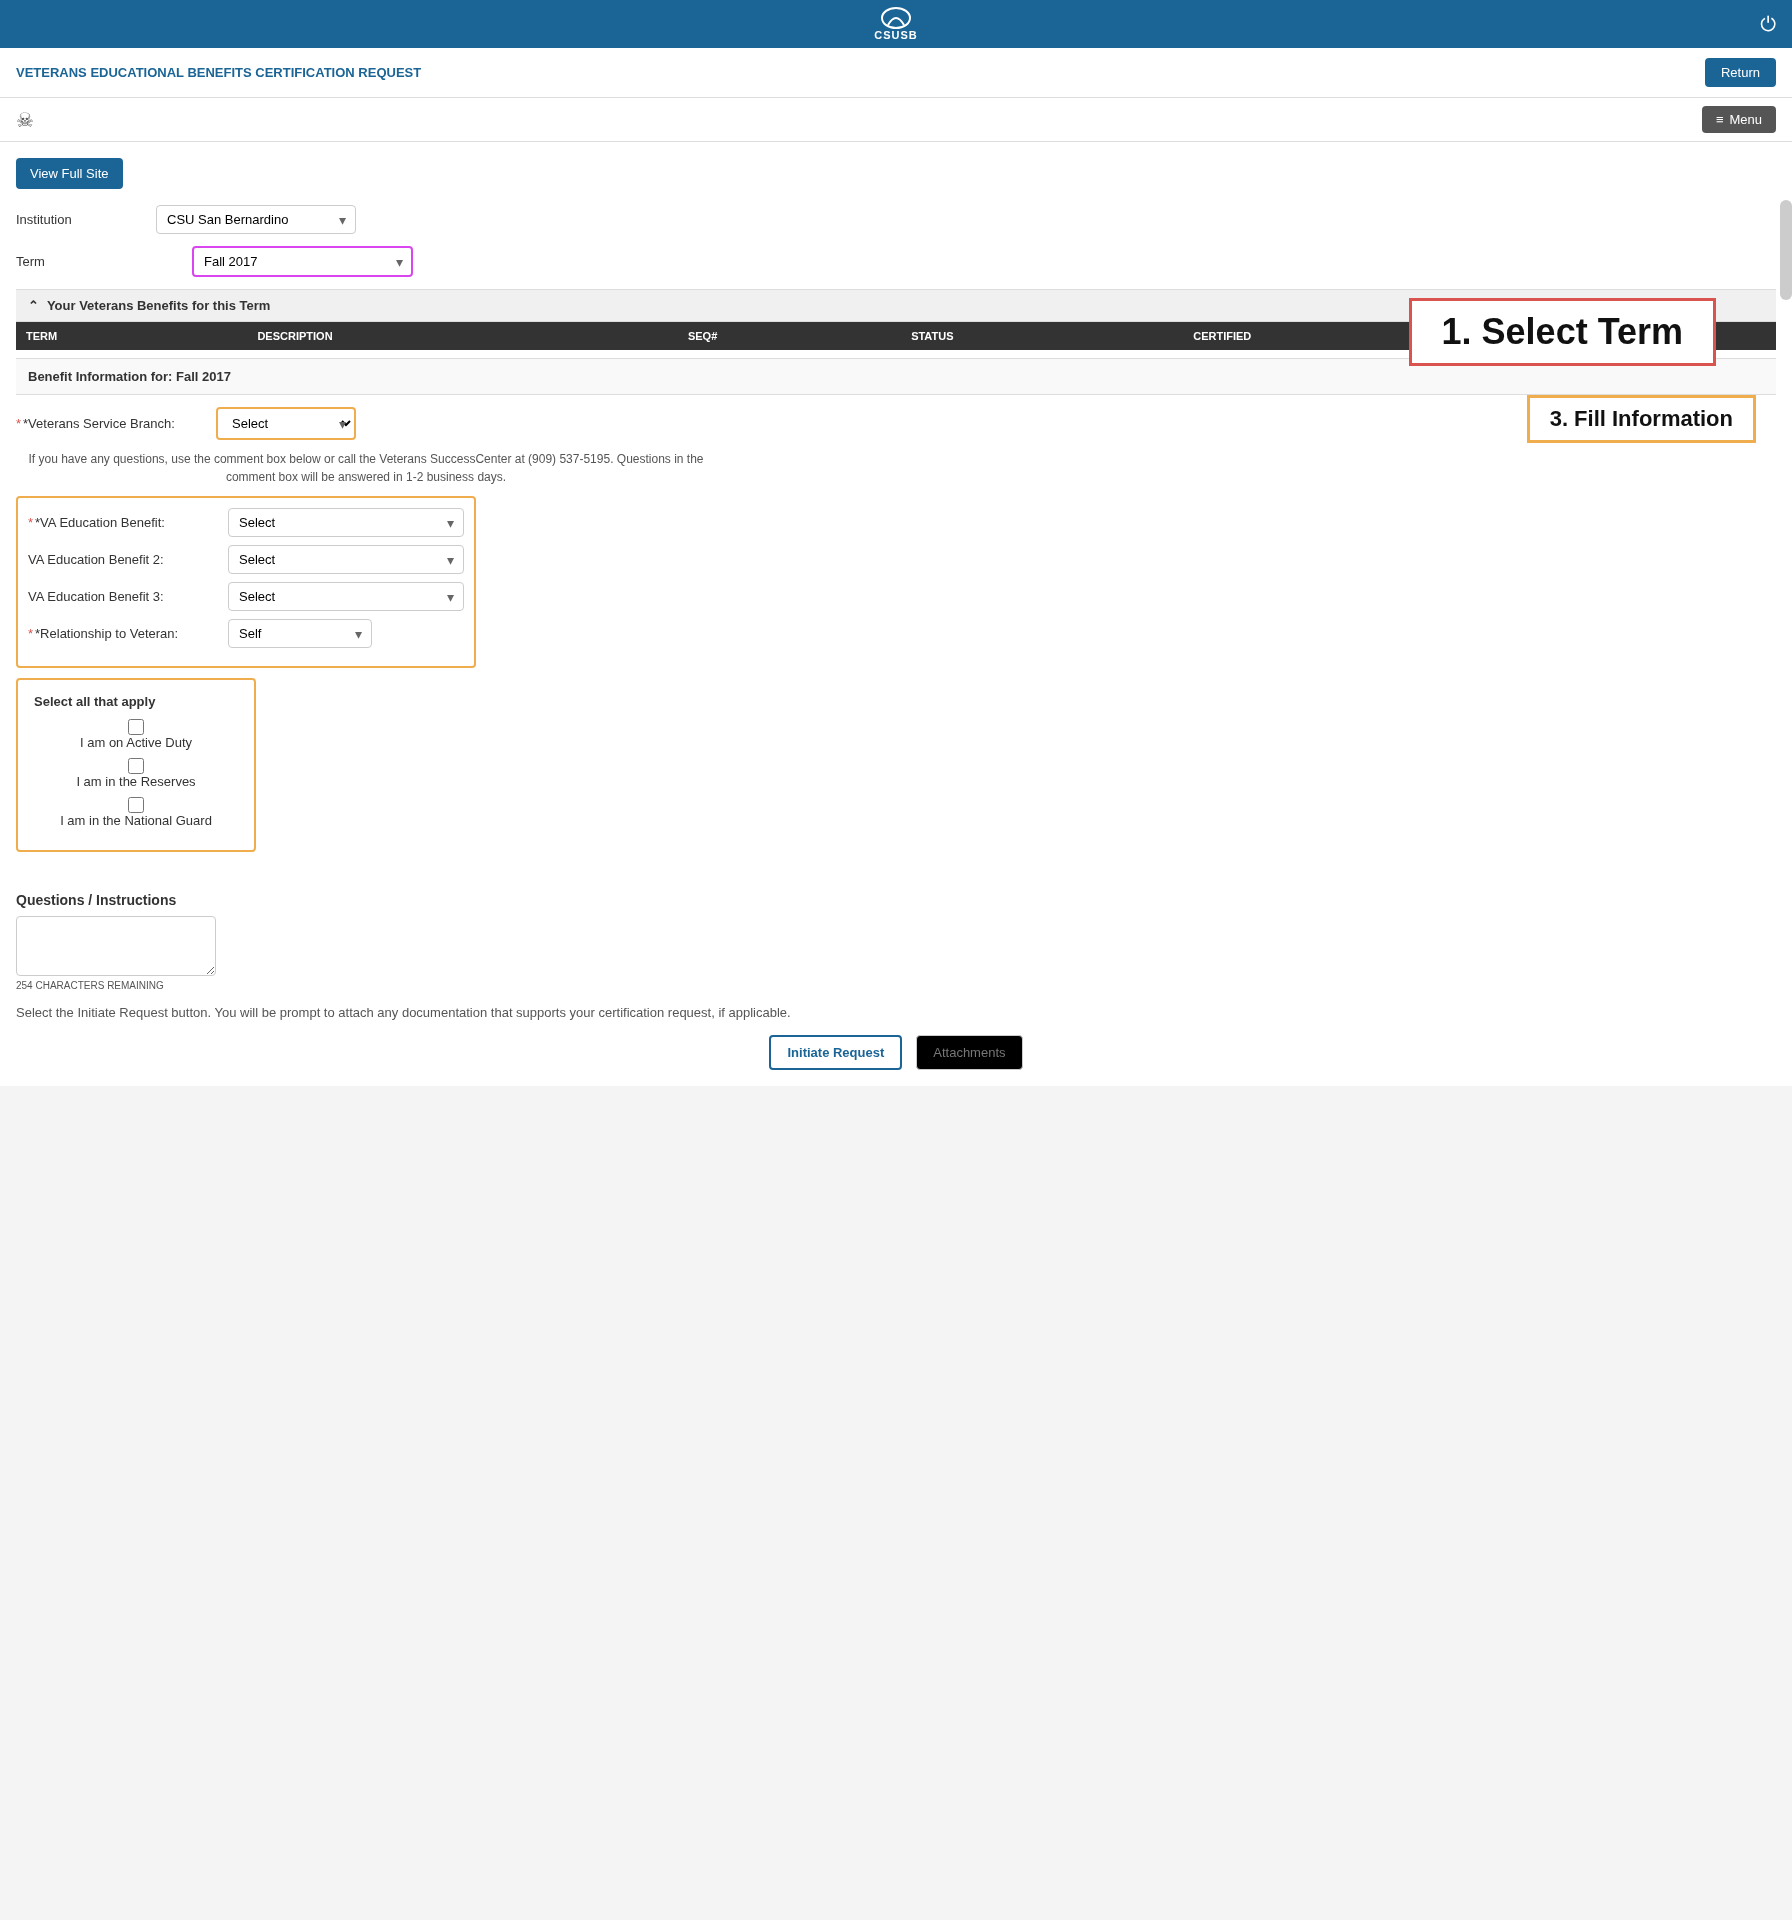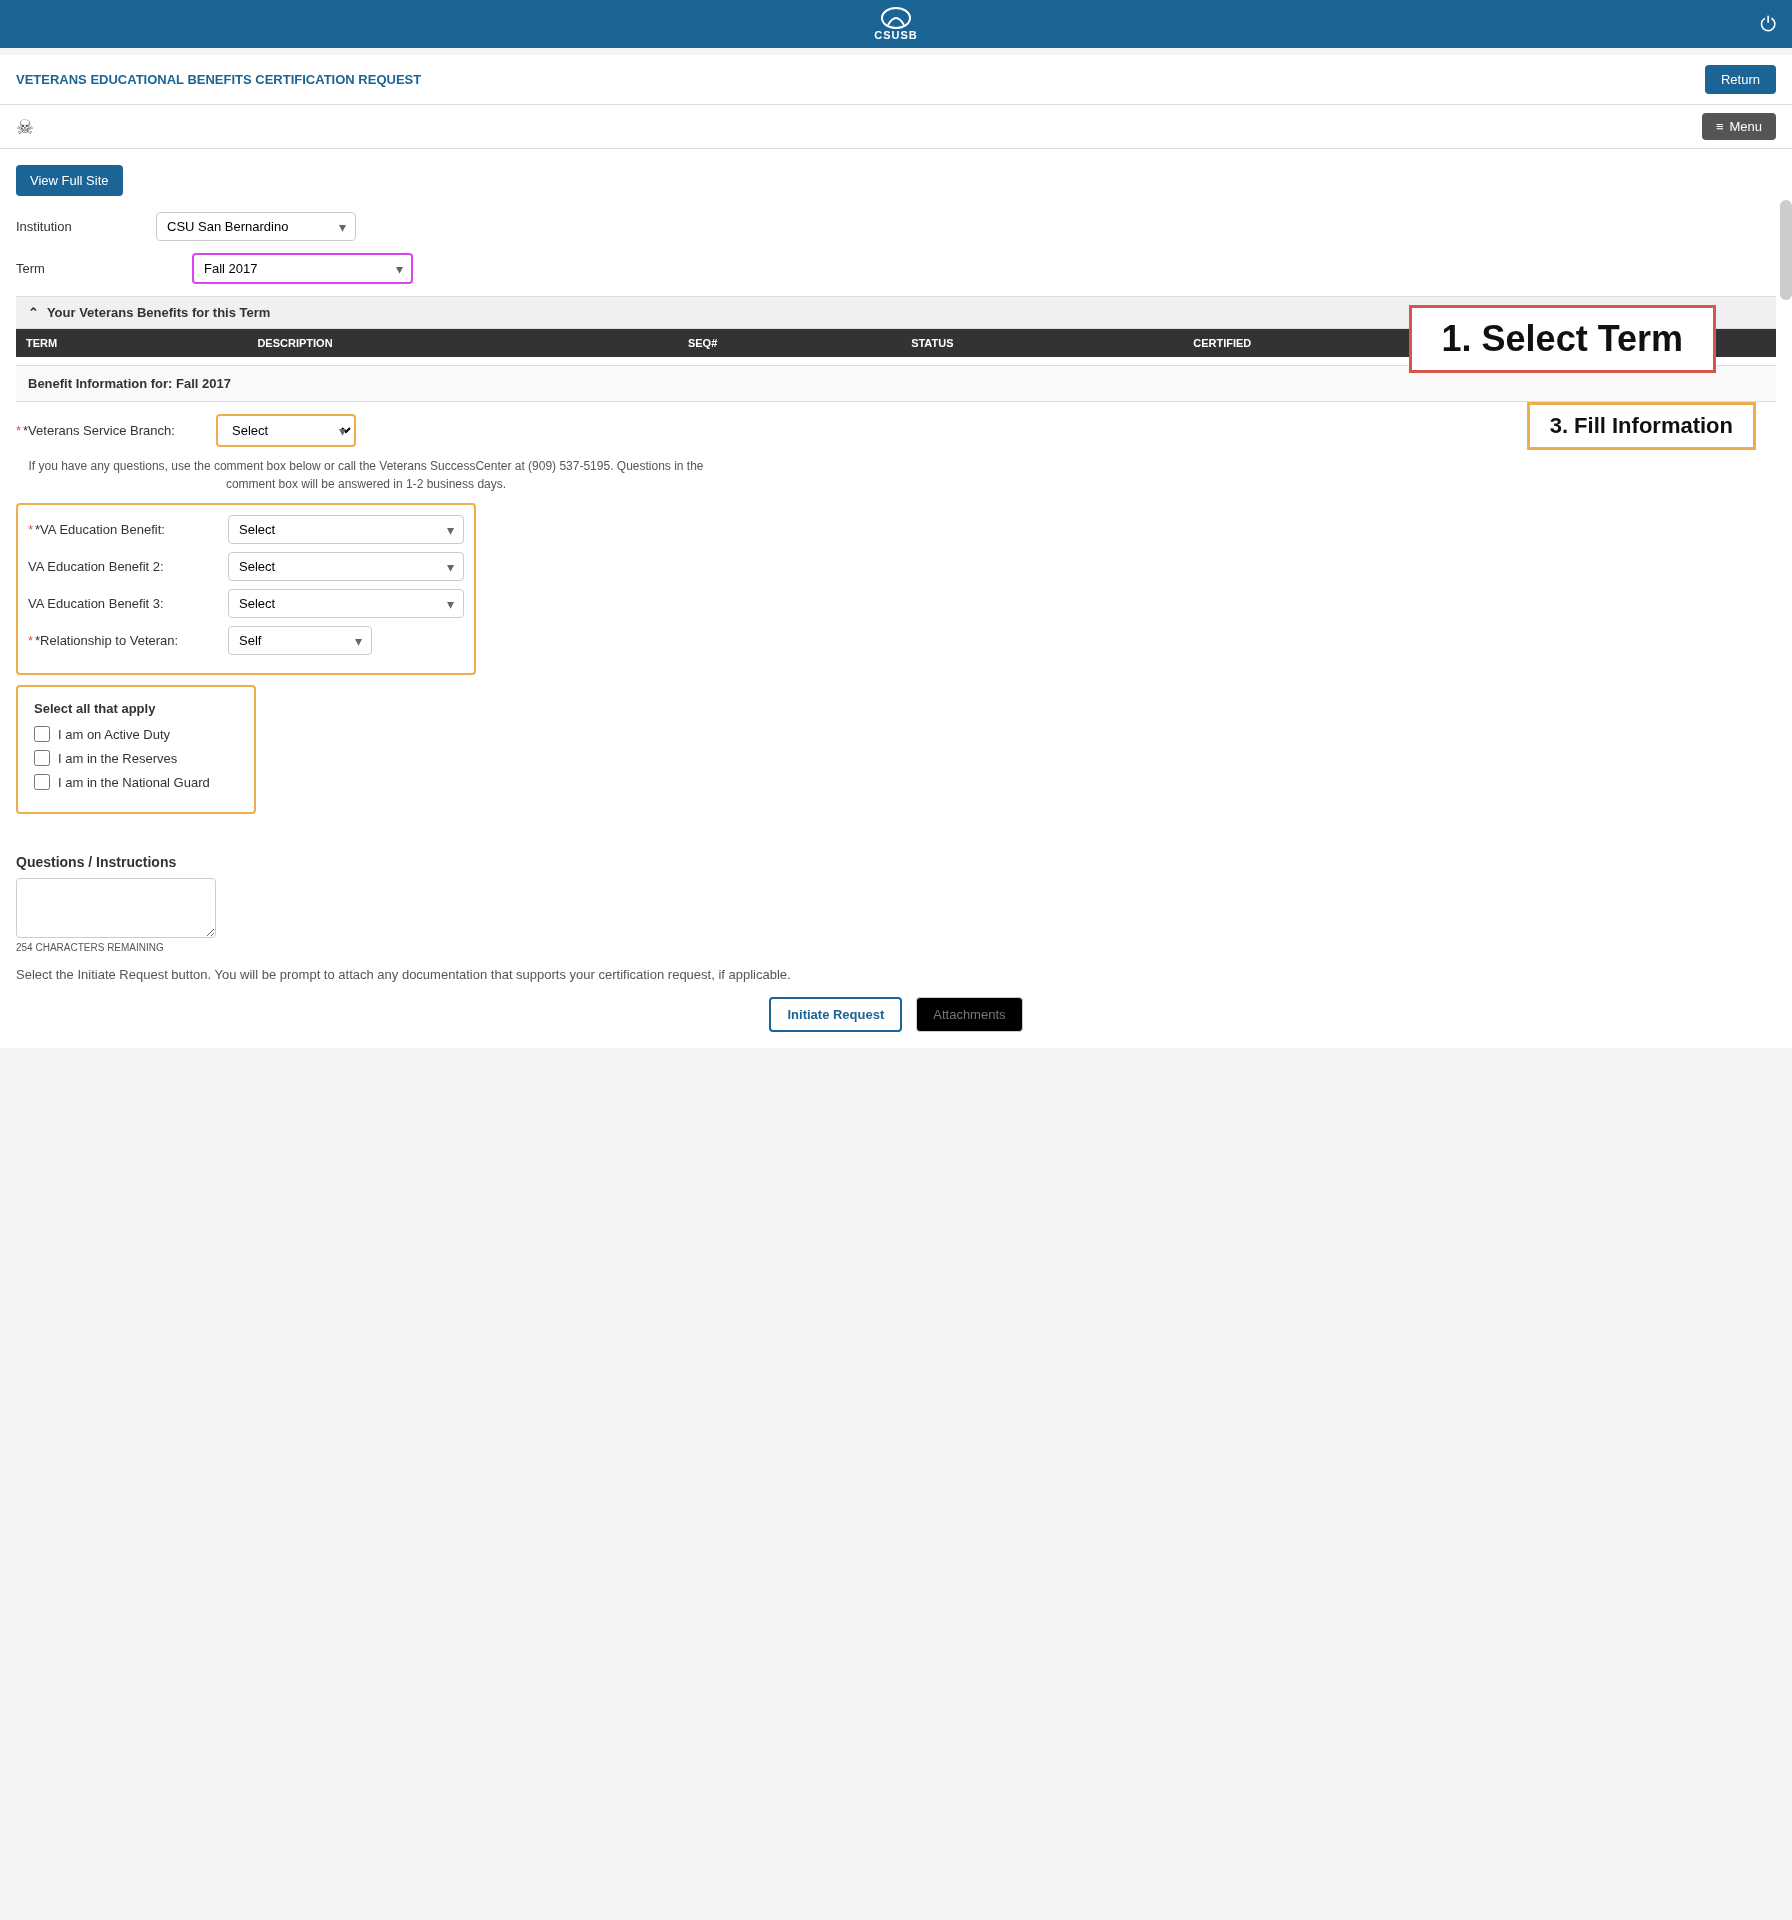--- a/index.html
+++ b/index.html
@@ -40,21 +40,20 @@
     }
 
     
     .header-row {
       background: white;
       padding: 10px 16px;
       display: flex;
       justify-content: space-between;
       align-items: center;
       border-bottom: 1px solid #ddd;
-      margin-top: 7px;
     }
     .page-title-link {
       color: #1a6496;
       font-size: 13px;
       font-weight: bold;
       text-decoration: none;
       text-transform: uppercase;
     }
     .return-btn {
       background: #1a6496;
@@ -323,22 +322,22 @@
     }
     .checkbox-section-title {
       font-size: 13px;
       font-weight: bold;
       margin-bottom: 10px;
     }
     .checkbox-item {
       display: flex;
       align-items: center;
       margin-bottom: 8px;
-      gap: 8px;
-      font-size: 13px;
+      font-size: 13px;
+      flex-direction: column;
     }
     .checkbox-item input[type="checkbox"] {
       width: 16px;
       height: 16px;
       cursor: pointer;
     }
 
     
     .questions-section {
       margin-top: 16px;

